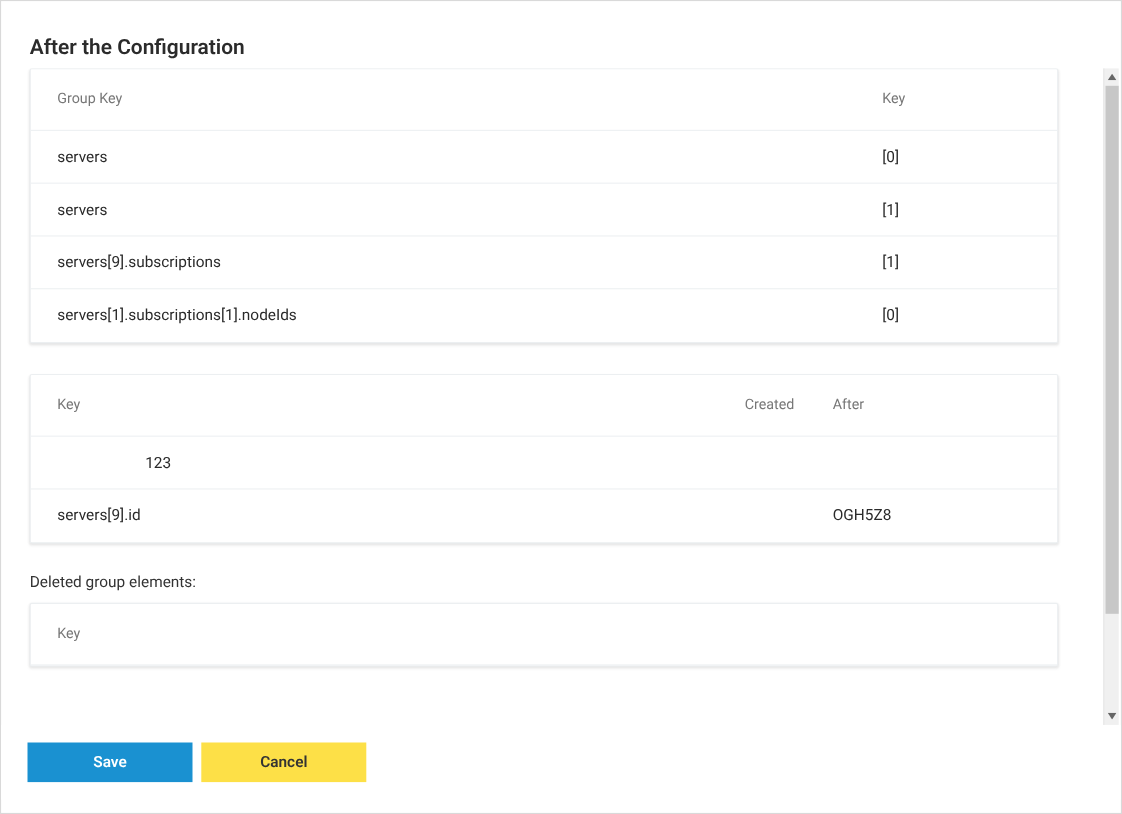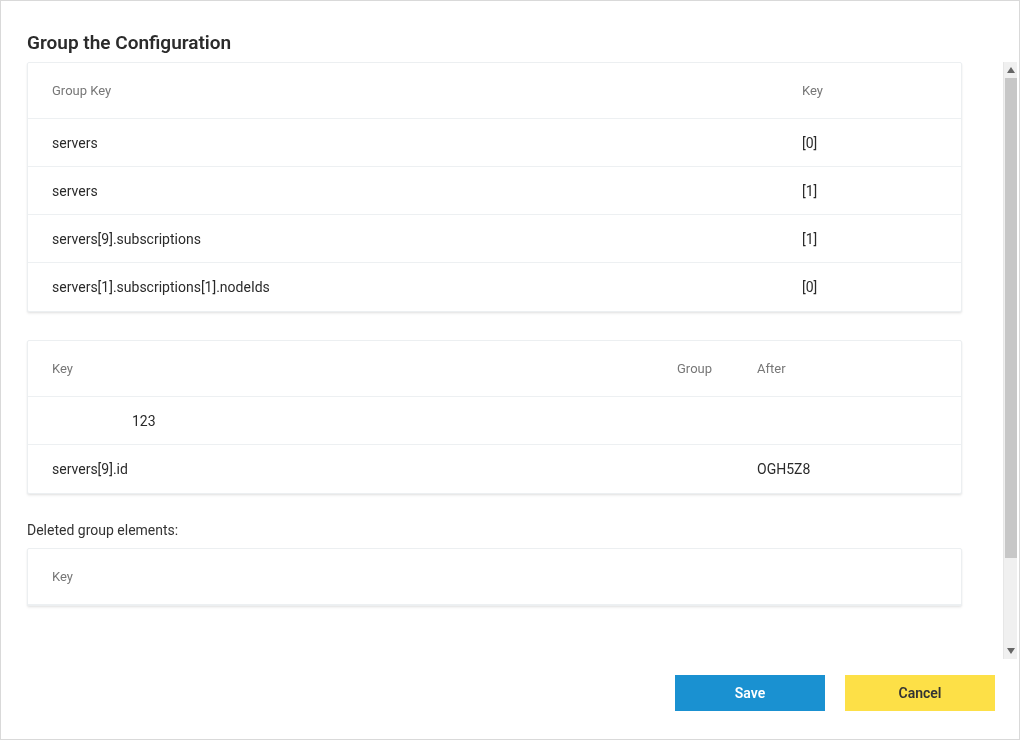--- a/index.html
+++ b/index.html
@@ -101,23 +101,23 @@
   .cols-groupkey-key .col1 { flex: 0 0 750px; }
   .cols-groupkey-key .col2 { flex: 1; }
   .cols-key-before-after .col1 { flex: 0 0 625px; }
   .cols-key-before-after .col2 { flex: 0 0 80px; }
   .cols-key-before-after .col3 { flex: 1; }
   .cols-key .col1 { flex: 1; }
 
   .button-bar {
     height: 68px;
     display: flex;
-    justify-content: flex-end;
+    justify-content: flex-start;
     align-items: center;
-    gap: 20px;
+    gap: 8px;
     padding: 0 24px;
     background: #fff;
   }
   .btn {
     min-width: 150px;
     height: 36px;
     border: none;
     font-size: 14px;
     font-weight: 600;
     cursor: pointer;
@@ -129,21 +129,21 @@
   }
   .btn-secondary {
     background: #fde047;
     color: #333;
   }
 </style>
 </head>
 <body>
 
 <div class="dialog-header">
-  <h1>Group the Configuration</h1>
+  <h1>After the Configuration</h1>
 </div>
 
 <div class="scroll-region">
   <div class="scroll-inner">
 
     <div class="card-table cols-groupkey-key">
       <div class="t-header-row">
         <div class="col1">Group Key</div>
         <div class="col2">Key</div>
       </div>
@@ -161,21 +161,21 @@
       </div>
       <div class="t-row">
         <div class="col1">servers[1].subscriptions[1].nodeIds</div>
         <div class="col2">[0]</div>
       </div>
     </div>
 
     <div class="card-table cols-key-before-after">
       <div class="t-header-row">
         <div class="col1">Key</div>
-        <div class="col2">Group</div>
+        <div class="col2">Created</div>
         <div class="col3">After</div>
       </div>
       <div class="t-row">
         <div class="col2"></div>
         <div class="col3">123</div>
       </div>
       <div class="t-row">
         <div class="col1">servers[9].id</div>
         <div class="col2"></div>
         <div class="col3">OGH5Z8</div>

